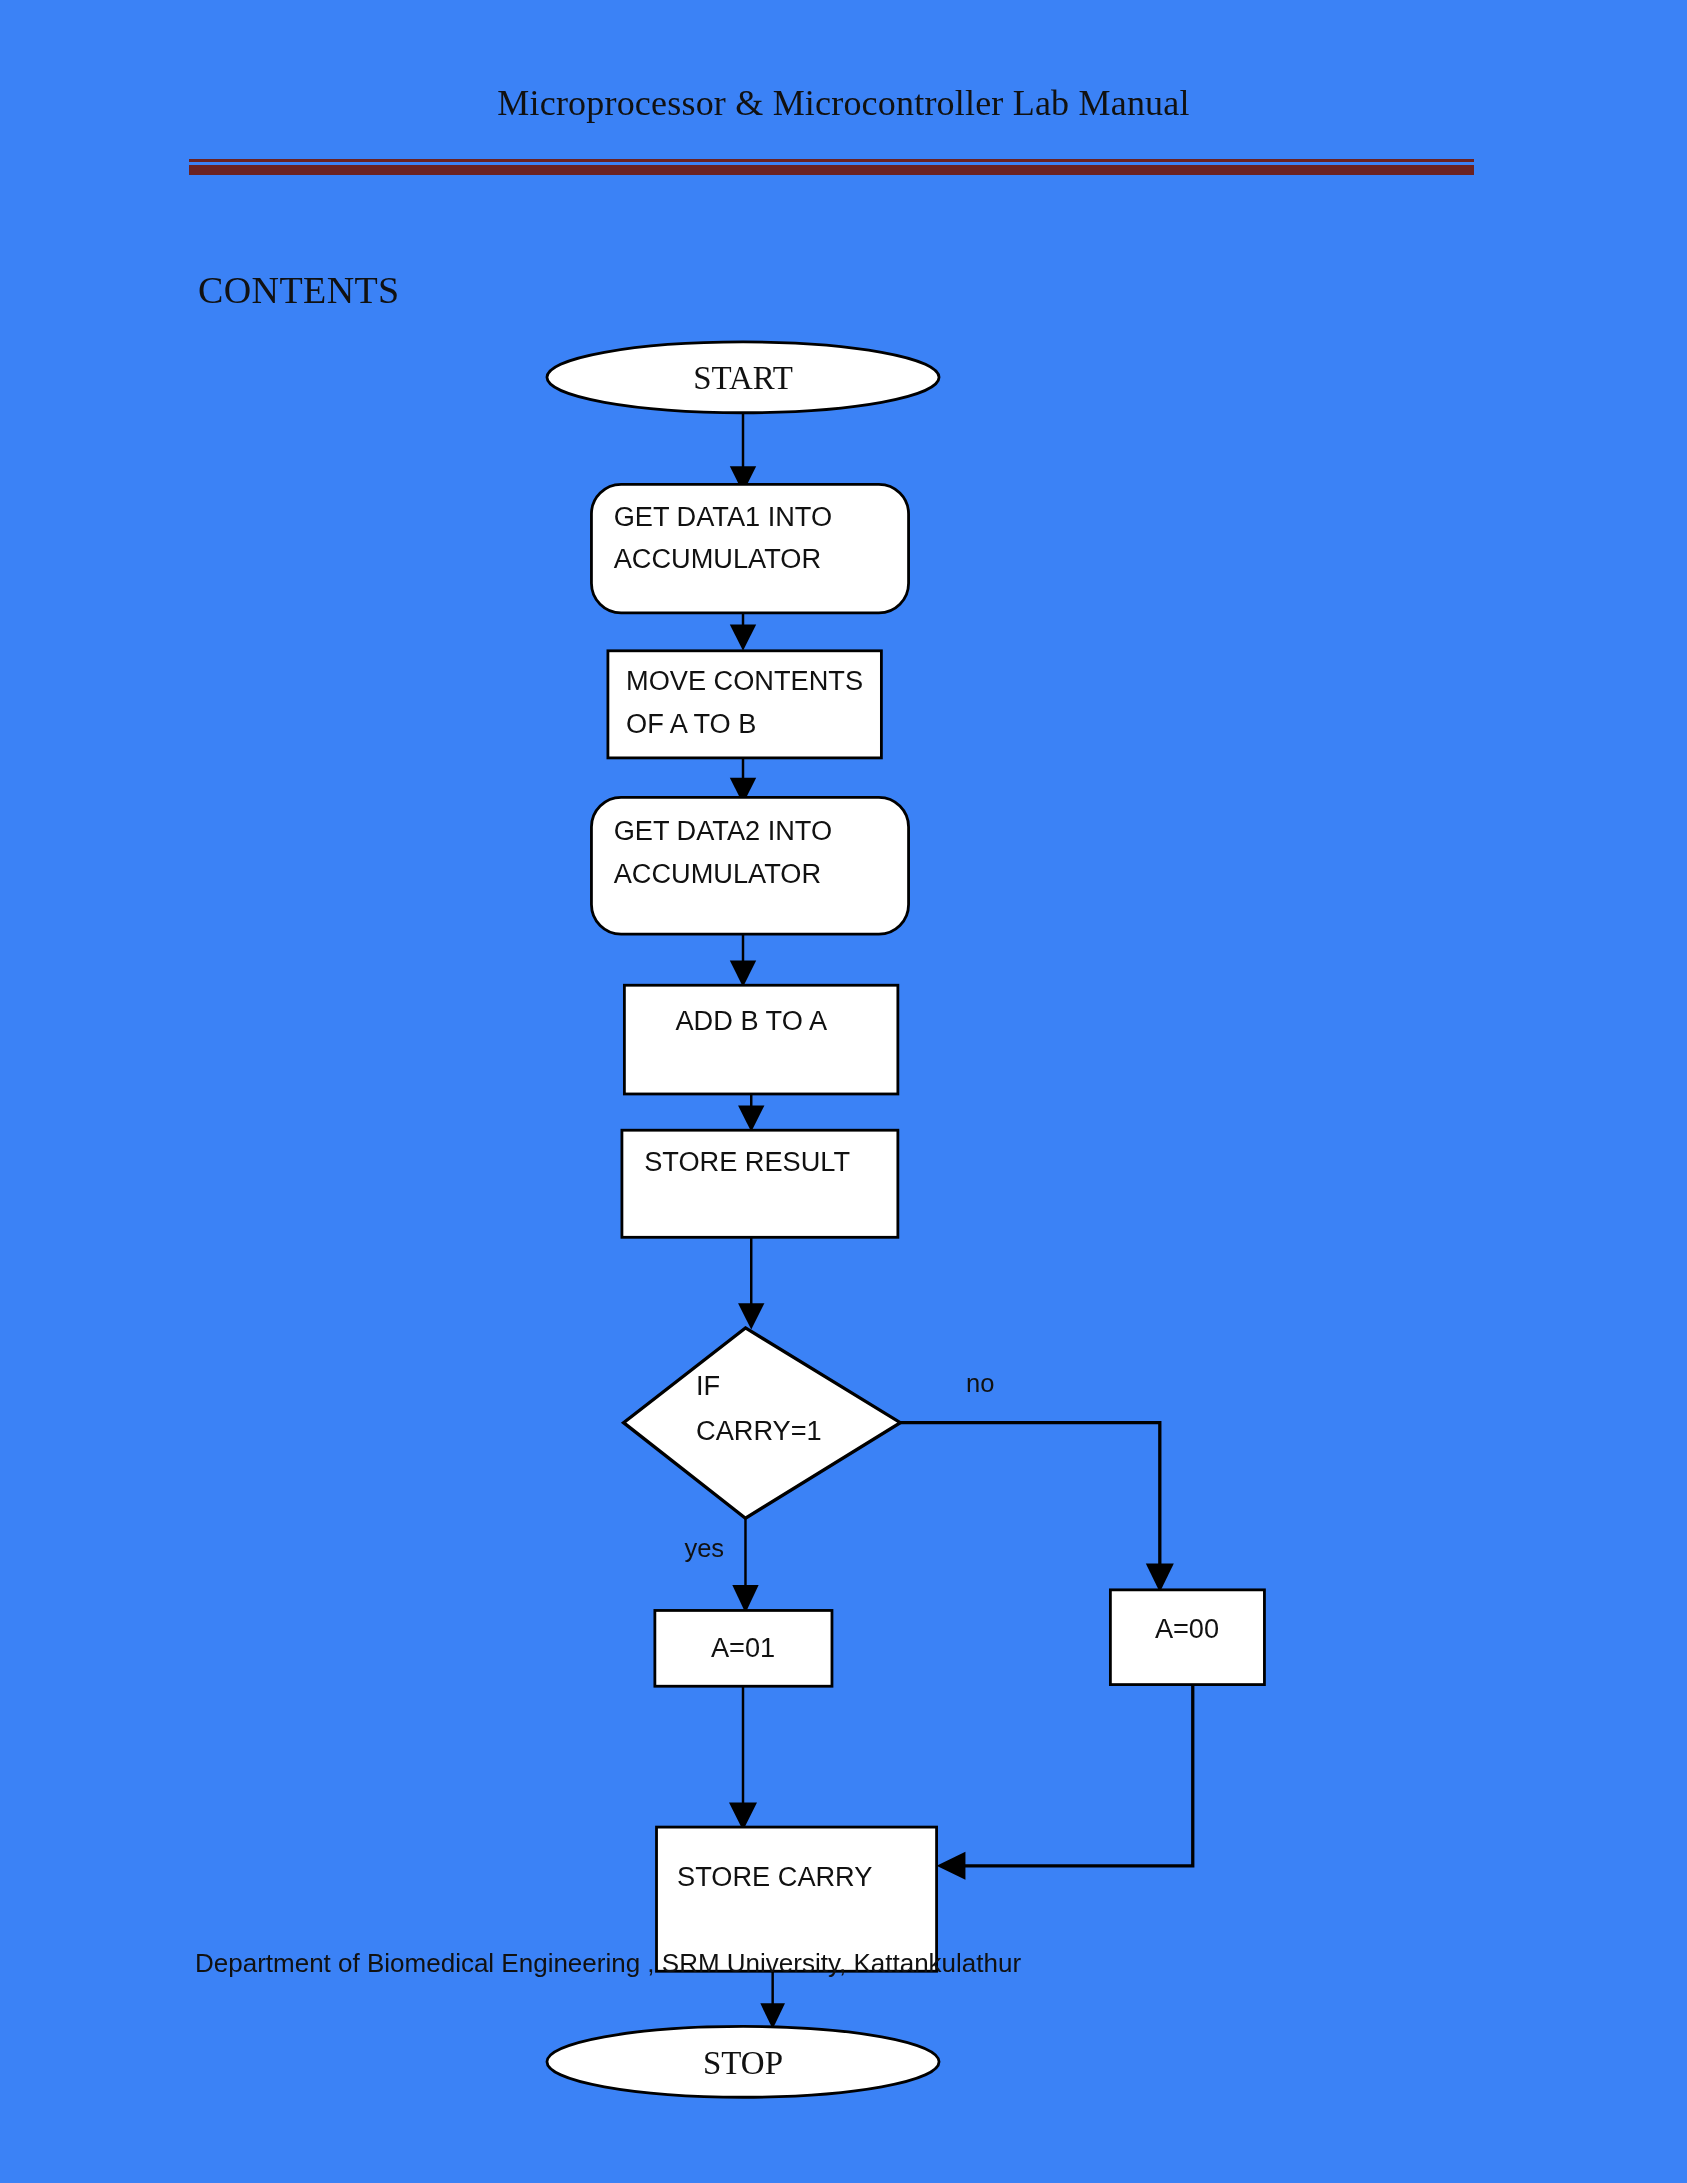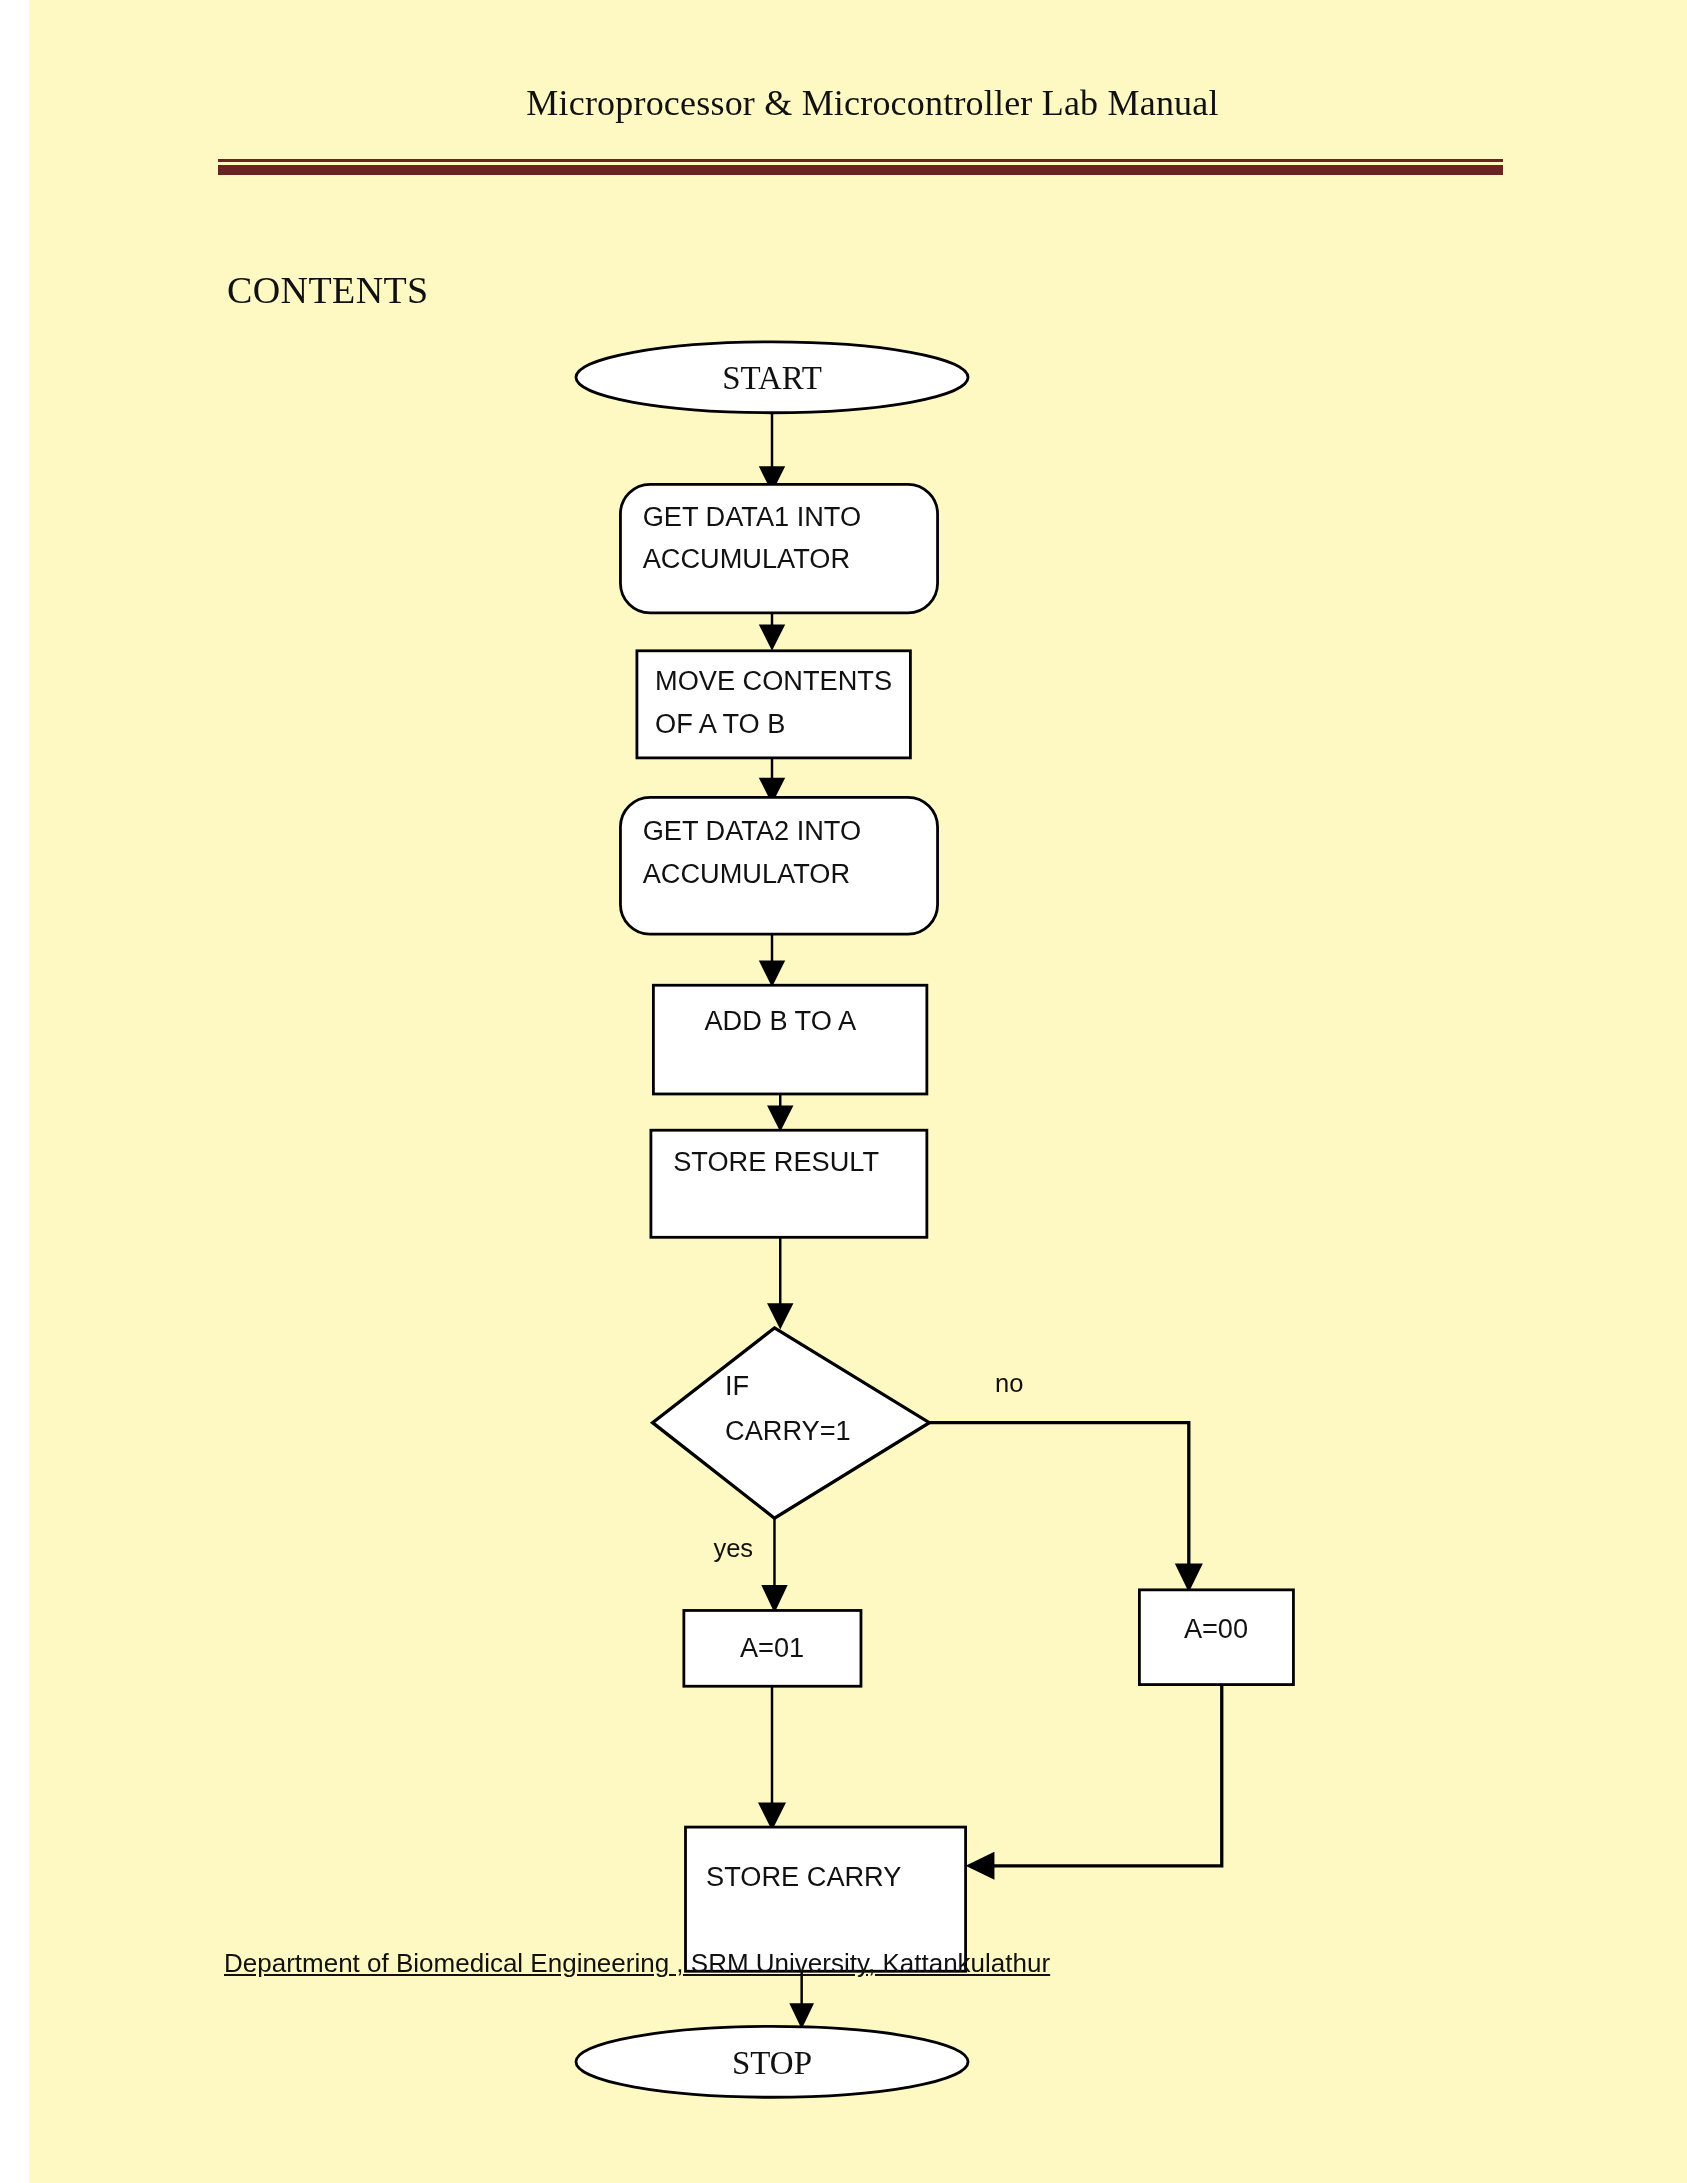--- a/index.html
+++ b/index.html
@@ -12,22 +12,21 @@
     width: 1687px;
     height: 2183px;
     position: relative;
     font-family: "Liberation Sans", sans-serif;
     overflow: hidden;
   }
 
   .page {
     position: absolute;
     inset: 0;
-    background: #fef9c3;
-    margin-left: 29px;
+    background: #3b82f6;
   }
 
   
   .doc-header {
     position: absolute;
     top: 82px;
     left: 0;
     width: 1687px;
     text-align: center;
   }
@@ -123,21 +122,20 @@
 
   
   .doc-footer {
     position: absolute;
     left: 195px;
     top: 1948px;
     font-family: "Liberation Sans", sans-serif;
     font-size: 26px;
     color: #111111;
     white-space: nowrap;
-    text-decoration: underline;
   }
 </style>
 </head>
 <body>
 
 <div class="page">
 
   <div class="doc-header">
     <div class="doc-header-title">Microprocessor &amp; Microcontroller Lab Manual</div>
   </div>

